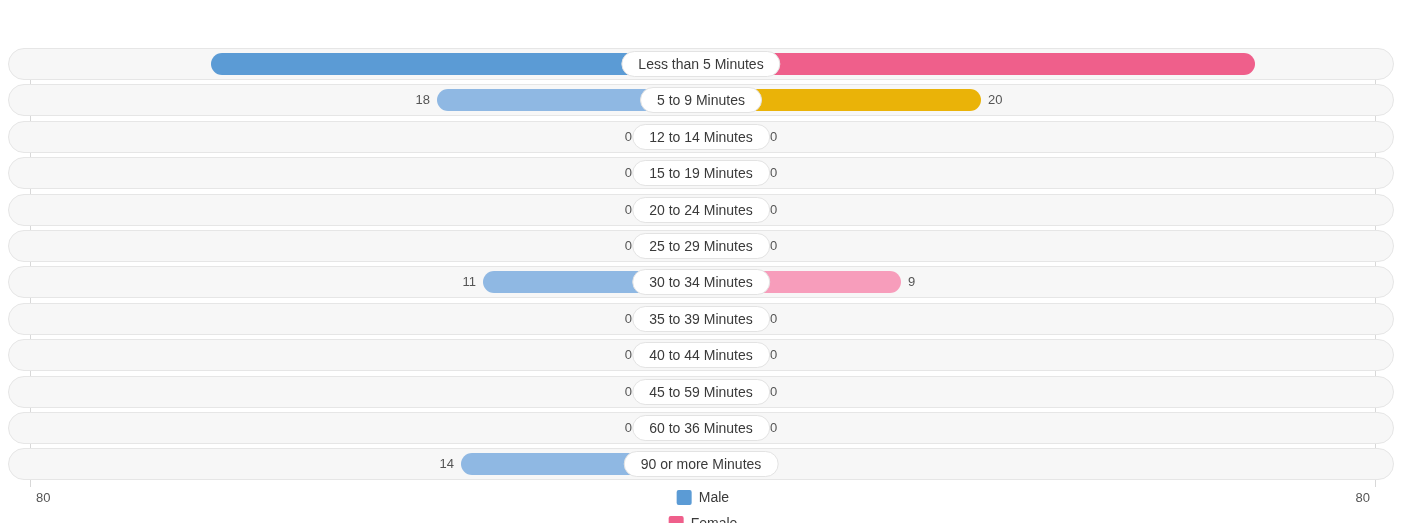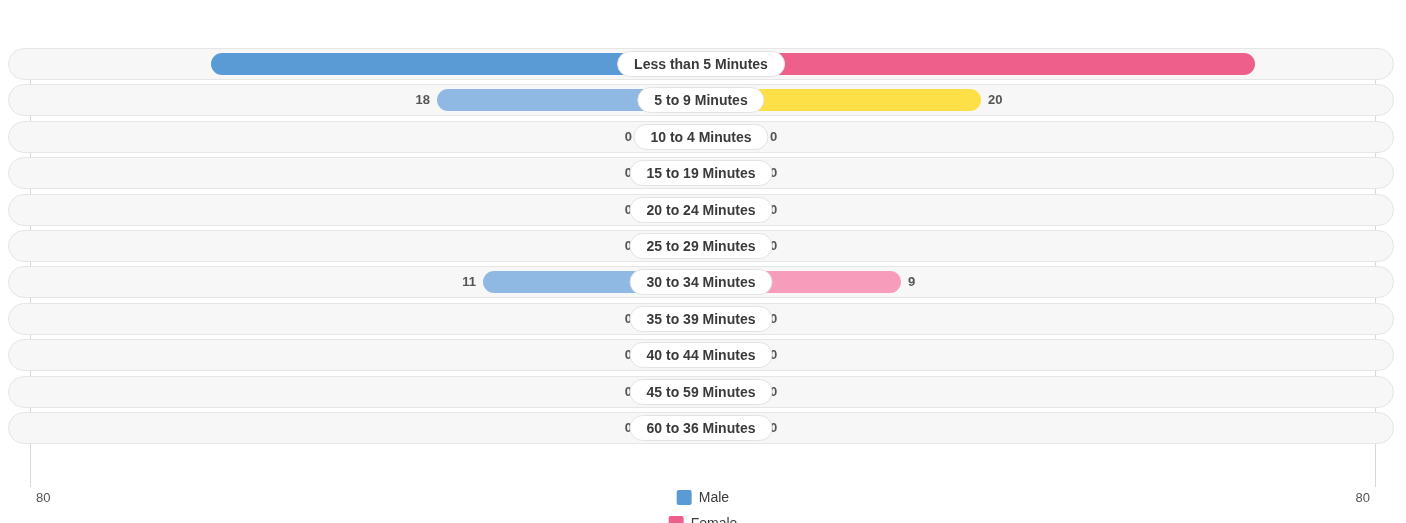--- a/index.html
+++ b/index.html
@@ -26,21 +26,20 @@
   .plot{position:absolute;left:0;top:48px;width:1406px;height:437px;}
   .axis-line{
     position:absolute;top:0;bottom:-2px;width:1px;background:#d8d8d8;
   }
   .axis-left{left:30px;}
   .axis-right{right:30px;}
 
   .row{
     position:absolute;left:8px;right:12px;height:32px;
     box-sizing:border-box;
-    font-weight:bold;
   }
   .track{
     position:absolute;left:0;right:0;top:0;height:32px;
     background:#f7f7f7;border:1px solid #e6e6e6;border-radius:16px;
     box-sizing:border-box;
   }
 
   .bar{
     position:absolute;top:5px;height:22px;border-radius:11px;
   }
@@ -98,34 +97,34 @@
         <div class="bar bar-female" style="width: 554px; background: rgb(239, 95, 139);">
           <span class="val val-in val-female-in">61</span>
         </div>
         <div class="pill">Less than 5 Minutes</div>
       </div>
       <div class="row" style="top: 36.4px;">
         <div class="track"></div>
         <div class="bar bar-male" style="width: 264px; background: rgb(143, 184, 227);">
           <span class="val val-out val-male-out">18</span>
         </div>
-        <div class="bar bar-female" style="width: 280px; background: #fde047;">
+        <div class="bar bar-female" style="width: 280px; background: #eab308;">
           <span class="val val-out val-female-out">20</span>
         </div>
         <div class="pill">5 to 9 Minutes</div>
       </div>
       <div class="row" style="top: 72.8px;">
         <div class="track"></div>
         <div class="bar bar-male" style="width: 62px; background: rgb(143, 184, 227);">
           <span class="val val-out val-male-out">0</span>
         </div>
         <div class="bar bar-female" style="width: 62px; background: rgb(247, 157, 187);">
           <span class="val val-out val-female-out">0</span>
         </div>
-        <div class="pill">10 to 4 Minutes</div>
+        <div class="pill">12 to 14 Minutes</div>
       </div>
       <div class="row" style="top: 109.2px;">
         <div class="track"></div>
         <div class="bar bar-male" style="width: 62px; background: rgb(143, 184, 227);">
           <span class="val val-out val-male-out">0</span>
         </div>
         <div class="bar bar-female" style="width: 62px; background: rgb(247, 157, 187);">
           <span class="val val-out val-female-out">0</span>
         </div>
         <div class="pill">15 to 19 Minutes</div>
@@ -192,20 +191,30 @@
       </div>
       <div class="row" style="top: 364px;">
         <div class="track"></div>
         <div class="bar bar-male" style="width: 62px; background: rgb(143, 184, 227);">
           <span class="val val-out val-male-out">0</span>
         </div>
         <div class="bar bar-female" style="width: 62px; background: rgb(247, 157, 187);">
           <span class="val val-out val-female-out">0</span>
         </div>
         <div class="pill">60 to 36 Minutes</div>
+      </div>
+      <div class="row" style="top: 400.4px;">
+        <div class="track"></div>
+        <div class="bar bar-male" style="width: 240px; background: rgb(143, 184, 227);">
+          <span class="val val-out val-male-out">14</span>
+        </div>
+        <div class="bar bar-female" style="width: 62px; background: rgb(247, 157, 187);">
+          <span class="val val-out val-female-out">0</span>
+        </div>
+        <div class="pill">90 or more Minutes</div>
       </div>
     </div>
 
   <div class="footer">
     <div class="axis-label axis-label-left">80</div>
     <div class="legend">
       <div class="legend-item">
         <span class="swatch" id="sw-male" style="background: rgb(91, 155, 213);"></span>
         <span class="legend-text">Male</span>
       </div>

